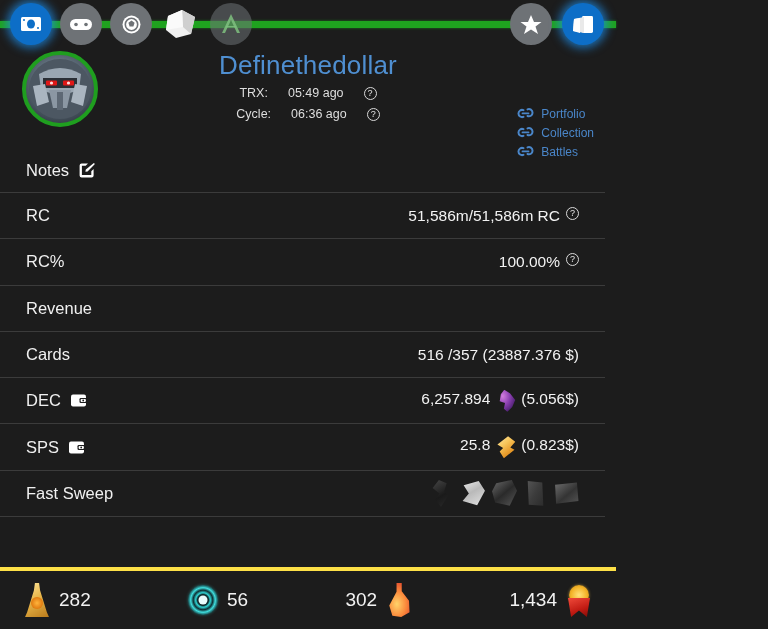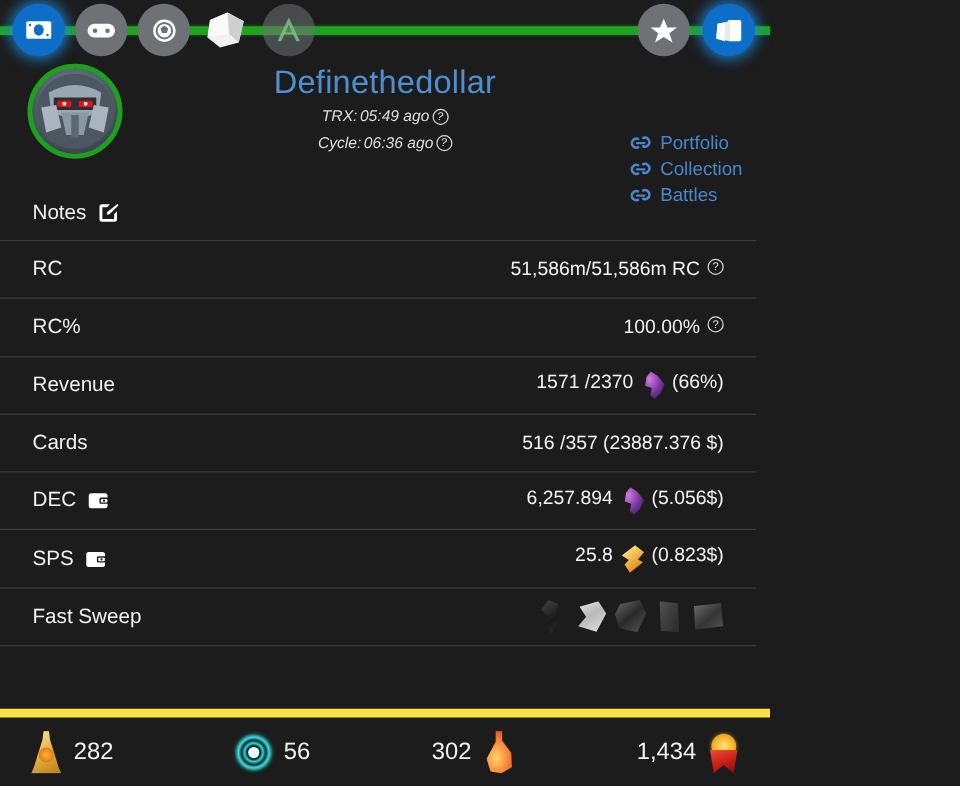--- a/index.html
+++ b/index.html
@@ -77,40 +77,39 @@
     font-size: 26px;
     color: #4f8fd1;
     letter-spacing: .2px;
     padding-top: 2px;
     font-weight: 400;
   }
   .timeline {
     font-size: 12.5px;
     color: #dedede;
     margin-top: 4px;
-    display: flex; align-items: center; justify-content: center; gap: 2px;
+    display: flex; align-items: center; justify-content: center; gap: 20px;
     line-height: 17px;
-    font-style: italic;
   }
   .q-mark {
     display: inline-flex; align-items: center; justify-content: center;
     width: 13px; height: 13px; border-radius: 50%;
     border: 1px solid #d8d8d8;
     font-size: 9px; line-height: 1; color: #e6e6e6;
     font-family: "Liberation Sans", sans-serif;
     flex: 0 0 auto;
   }
   .links {
     position: absolute; right: 22px; top: 58px;
     display: flex; flex-direction: column; gap: 4px;
     align-items: flex-start;
   }
   .link-row {
     display: flex; align-items: center; gap: 7px;
-    color: #4a86c9; font-size: 15px;
+    color: #4a86c9; font-size: 12px;
   }
   .link-ico { flex: 0 0 auto; display: block; }
 
   
   .rows { position: absolute; left: 0; right: 11px; top: 148px; }
   .row {
     position: relative;
     height: 46.3px;
     display: flex; align-items: center;
     padding: 0 26px;
@@ -164,21 +163,21 @@
          clip-path: polygon(22% 4%,78% 10%,82% 96%,26% 92%); }
   .sw5 { background: linear-gradient(140deg,#787878 0%,#343434 55%,#5a5a5a 100%);
          clip-path: polygon(8% 18%,92% 10%,98% 78%,12% 88%); }
 
   
   .currency-bar {
     position: absolute; left: 0; right: 0; bottom: 0;
     height: 62px;
     display: flex; align-items: center;
     padding: 0 24px;
-    border-top: 7px solid #fde047;
+    border-top: 4px solid #fde047;
   }
   .cur-cell { display: flex; align-items: center; gap: 9px; }
   .cur-cell .num { font-size: 19px; color: #f2f2f2; }
   .spacer { flex: 1 1 auto; }
 
   .ico-merit {
     width: 26px; height: 34px;
     background: linear-gradient(150deg,#ffe9a0 0%,#e8b64a 45%,#b9791a 100%);
     clip-path: polygon(42% 0%,58% 0%,62% 22%,88% 86%,96% 100%,4% 100%,12% 86%,38% 22%);
     filter: drop-shadow(0 0 2px rgba(255,190,80,.45));
@@ -375,25 +374,20 @@
       <div class="row-value">
         <span>100.00%</span>
         <span class="q-mark">?</span>
       </div>
     </div>
 
     <div class="row">
       <div class="row-label">
           <span>Revenue</span>
         </div>
-      <div class="row-value">
-        <span>1571 /2370</span>
-        <span class="token dec"></span>
-        <span>(66%)</span>
-      </div>
     </div>
 
     <div class="row">
       <div class="row-label">
           <span>Cards</span>
         </div>
       <div class="row-value">
         <span>516 /357 (23887.376 $)</span>
       </div>
     </div>

